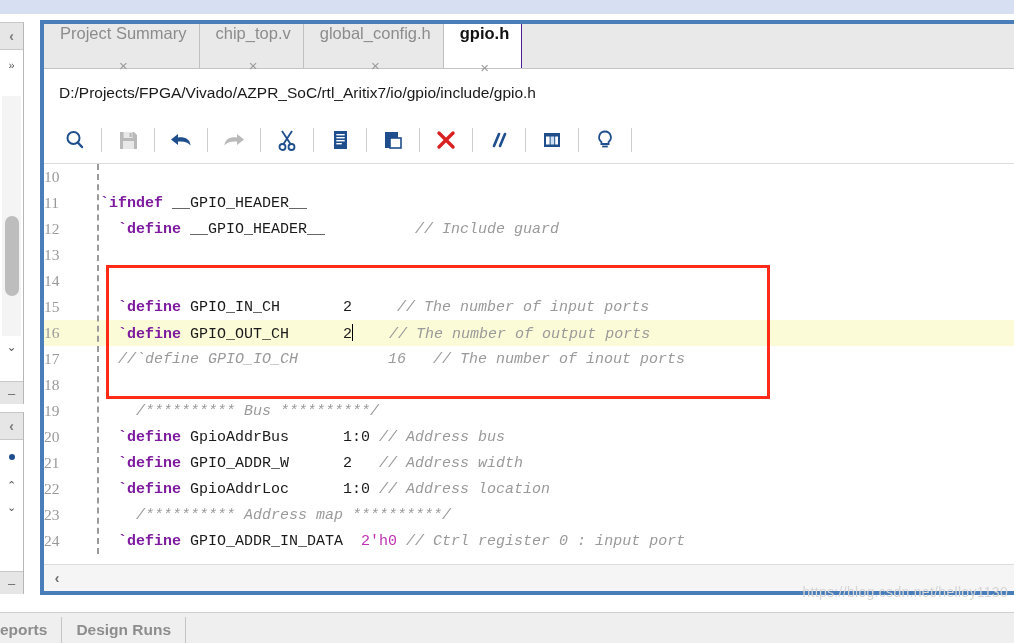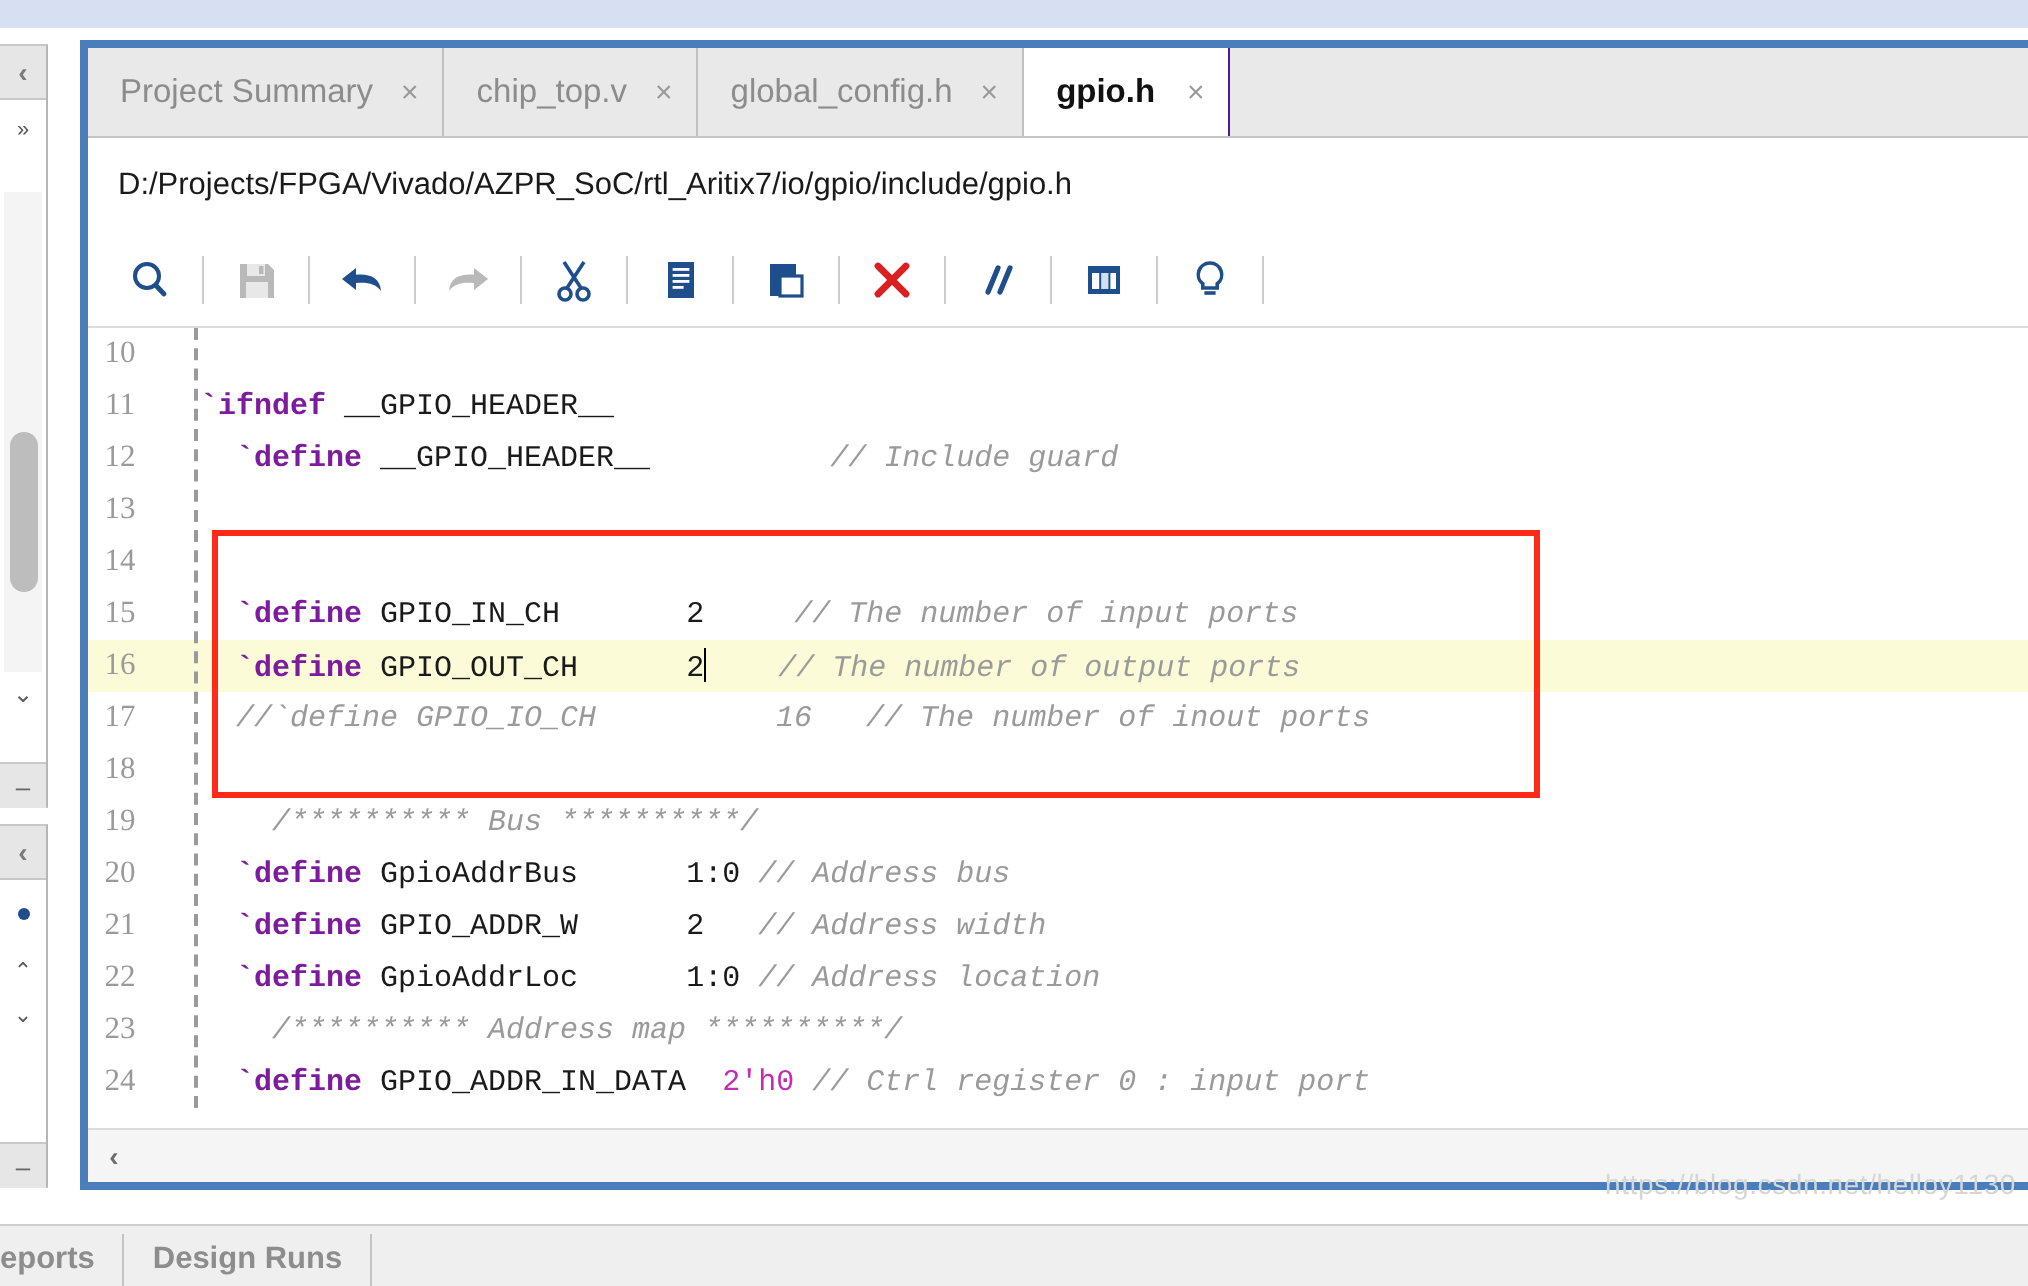--- a/index.html
+++ b/index.html
@@ -74,21 +74,21 @@
     display: flex; align-items: stretch; height: 44px;
     background: #e9e9e9;
     border-bottom: 1px solid #c4c4c4;
   }
   .tab {
     display: flex; align-items: center; gap: 14px;
     padding: 0 12px 0 16px;
     background: #e9e9e9;
     border-right: 1px solid #c0c0c0;
     color: #8c8c8c; font-size: 16.5px;
-    cursor: default; white-space: nowrap;
+    cursor: default; white-space: nowrap; flex-direction: column;
   }
   .tab.active {
     background: #ffffff;
     color: #111111; font-weight: bold;
     border-right: 1px solid #4c1d95;
     gap: 16px;
   }
   .tab-close { color: #9a9a9a; font-size: 15px; font-weight: normal; }
   .tab.active .tab-close { color: #9a9a9a; font-weight: normal; }
   .tab-filler { flex: 1; background: #e9e9e9; }
@@ -120,21 +120,21 @@
     overflow: hidden;
     font-family: "Liberation Mono", monospace;
   }
   .code-rows { position: relative; }
   .code-row {
     position: relative; height: 26px; display: flex; align-items: center;
     white-space: pre;
   }
   .code-row.hl { background: #fbfbd8; }
   .gutter {
-    width: 44px; min-width: 44px; text-align: center;
+    width: 44px; min-width: 44px; text-align: left;
     padding-right: 12px; box-sizing: border-box;
     color: #9a9a9a; font-size: 15.5px;
     font-family: "Liberation Serif", serif;
   }
   .gutter-sep {
     position: absolute; left: 53px; top: 0; bottom: 0; width: 0;
     border-left: 2px dashed #9a9a9a;
     z-index: 1;
   }
   .code-text {

